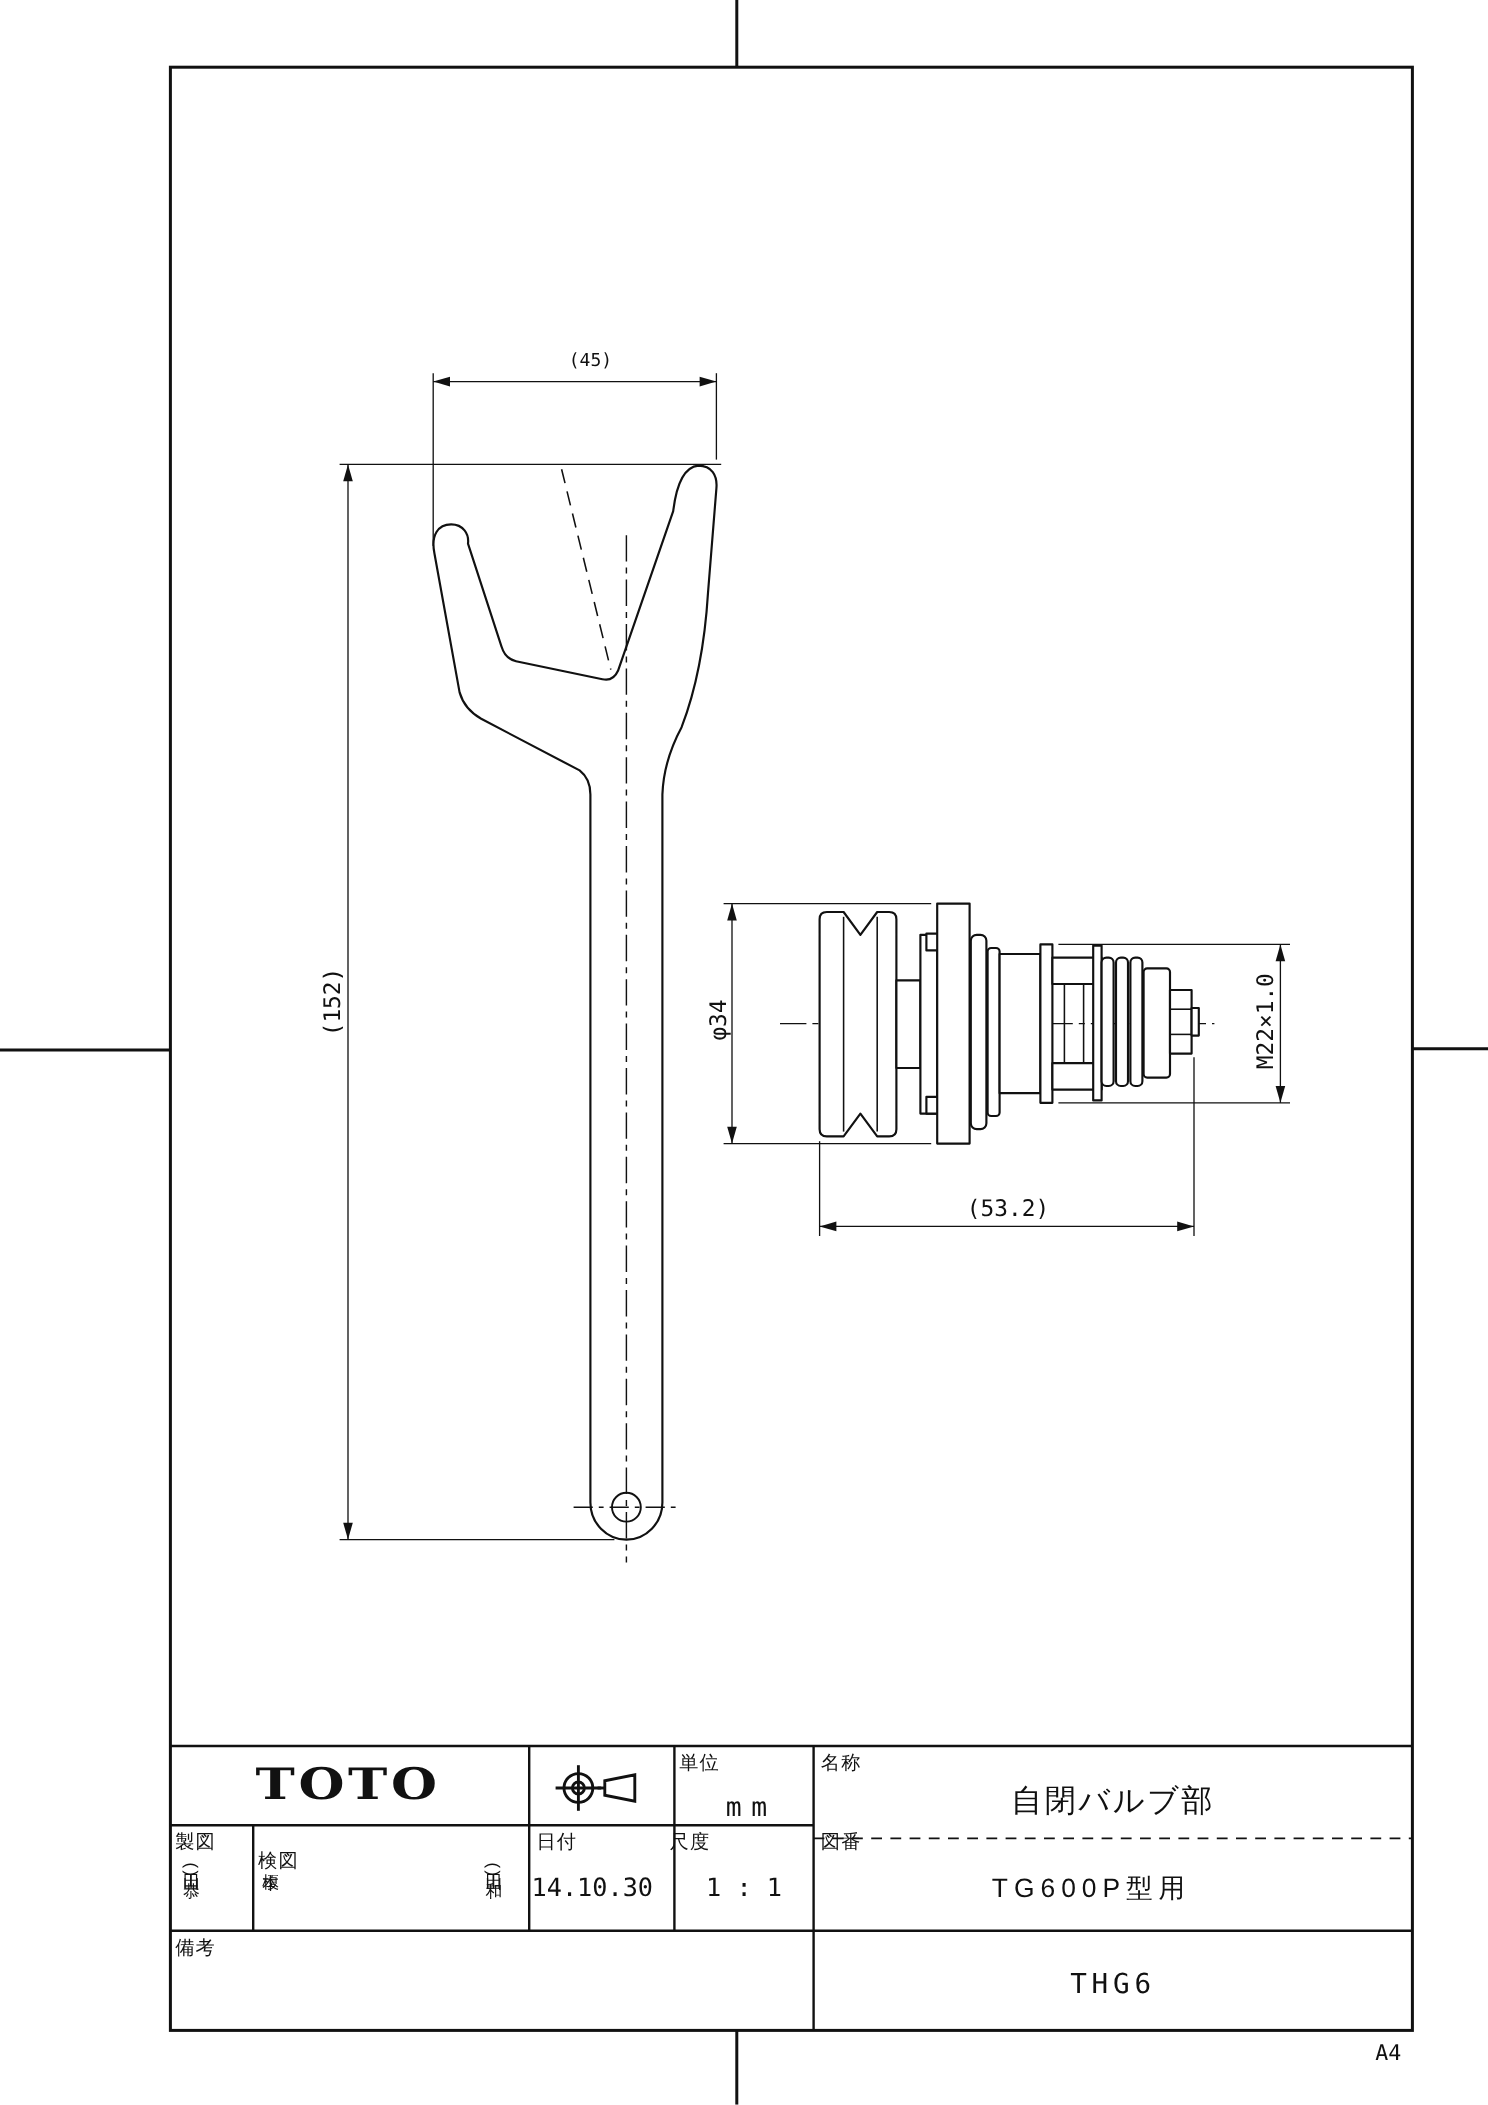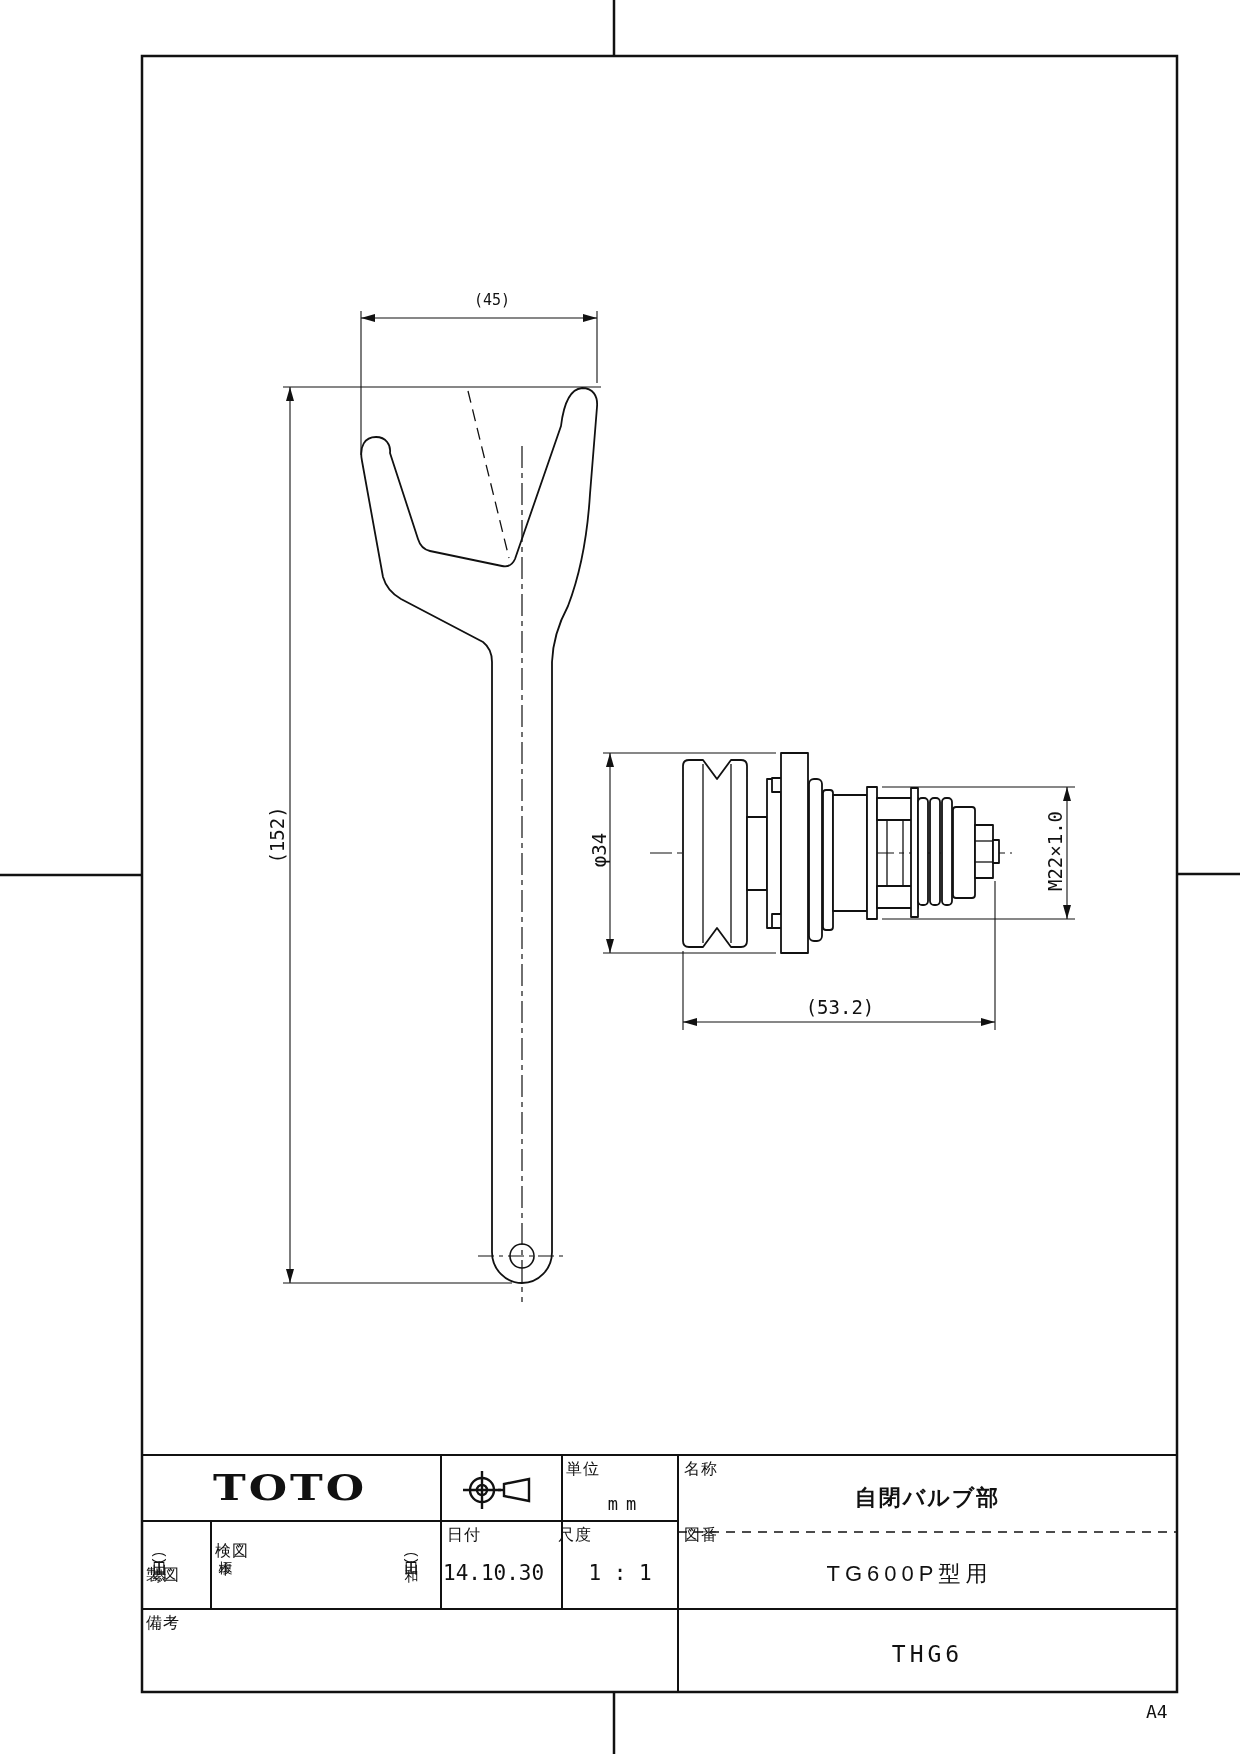--- a/index.html
+++ b/index.html
@@ -144,37 +144,37 @@
 
 <div class="lbl cad ctr" style="left:442px;top:291px;width:100px;font-size:15px;">(45)</div>
 <div class="lbl cad rot" style="left:217px;top:824px;width:120px;font-size:19px;">(152)</div>
 <div class="lbl cad rot" style="left:539px;top:839px;width:120px;font-size:19px;">φ34</div>
 <div class="lbl cad rot" style="left:990px;top:840px;width:130px;font-size:19px;">M22×1.0</div>
 <div class="lbl cad ctr" style="left:790px;top:996px;width:100px;font-size:19px;">(53.2)</div>
 
 <div class="lbl logo ctr" style="left:200px;top:1462px;width:180px;">TOTO</div>
 
 <div class="lbl small" style="left:566px;top:1459px;">単位</div>
-<div class="lbl cad ctr" style="left:576px;top:1494px;width:100px;font-size:17px;letter-spacing:8px;">mm</div>
+<div class="lbl cad ctr" style="left:576px;top:1494px;width:100px;font-size:22px;letter-spacing:8px;">mm</div>
 
-<div class="lbl small" style="left:146px;top:1525px;margin-top:40px;">製図</div>
+<div class="lbl small" style="left:146px;top:1525px;">製図</div>
 <div class="lbl vtext" style="left:150px;top:1550px;height:42px;">山田(恭)</div>
 
 <div class="lbl small" style="left:215px;top:1525px;margin-top:16px;">検図</div>
 <div class="lbl vtext" style="left:216px;top:1550px;height:42px;">榎本</div>
 <div class="lbl vtext" style="left:402px;top:1550px;height:42px;">山田(和)</div>
 
 <div class="lbl small" style="left:447px;top:1525px;">日付</div>
 <div class="lbl cad ctr" style="left:443px;top:1561px;width:97px;font-size:21px;">14.10.30</div>
 
 <div class="lbl small" style="left:558px;top:1525px;text-align:center;">尺度</div>
 <div class="lbl cad ctr" style="left:562px;top:1561px;width:116px;font-size:21px;">1 : 1</div>
 
 <div class="lbl small" style="left:684px;top:1459px;">名称</div>
-<div class="lbl ctr" style="left:678px;top:1483px;width:499px;font-size:22px;letter-spacing:2px;font-weight:bold;">自閉バルブ部</div>
+<div class="lbl ctr" style="left:678px;top:1483px;width:499px;font-size:26px;letter-spacing:2px;">自閉バルブ部</div>
 
 <div class="lbl ctr" style="left:678px;top:1559px;width:463px;font-size:22px;letter-spacing:5px;">TG600P型用</div>
 
 <div class="lbl small" style="left:146px;top:1613px;">備考</div>
 
 <div class="lbl small" style="left:684px;top:1525px;">図番</div>
 <div class="lbl cad ctr" style="left:678px;top:1641px;width:499px;font-size:23px;letter-spacing:4px;">THG6</div>
 
 <div class="lbl cad" style="left:1146px;top:1701px;font-size:18px;">A4</div>
 

